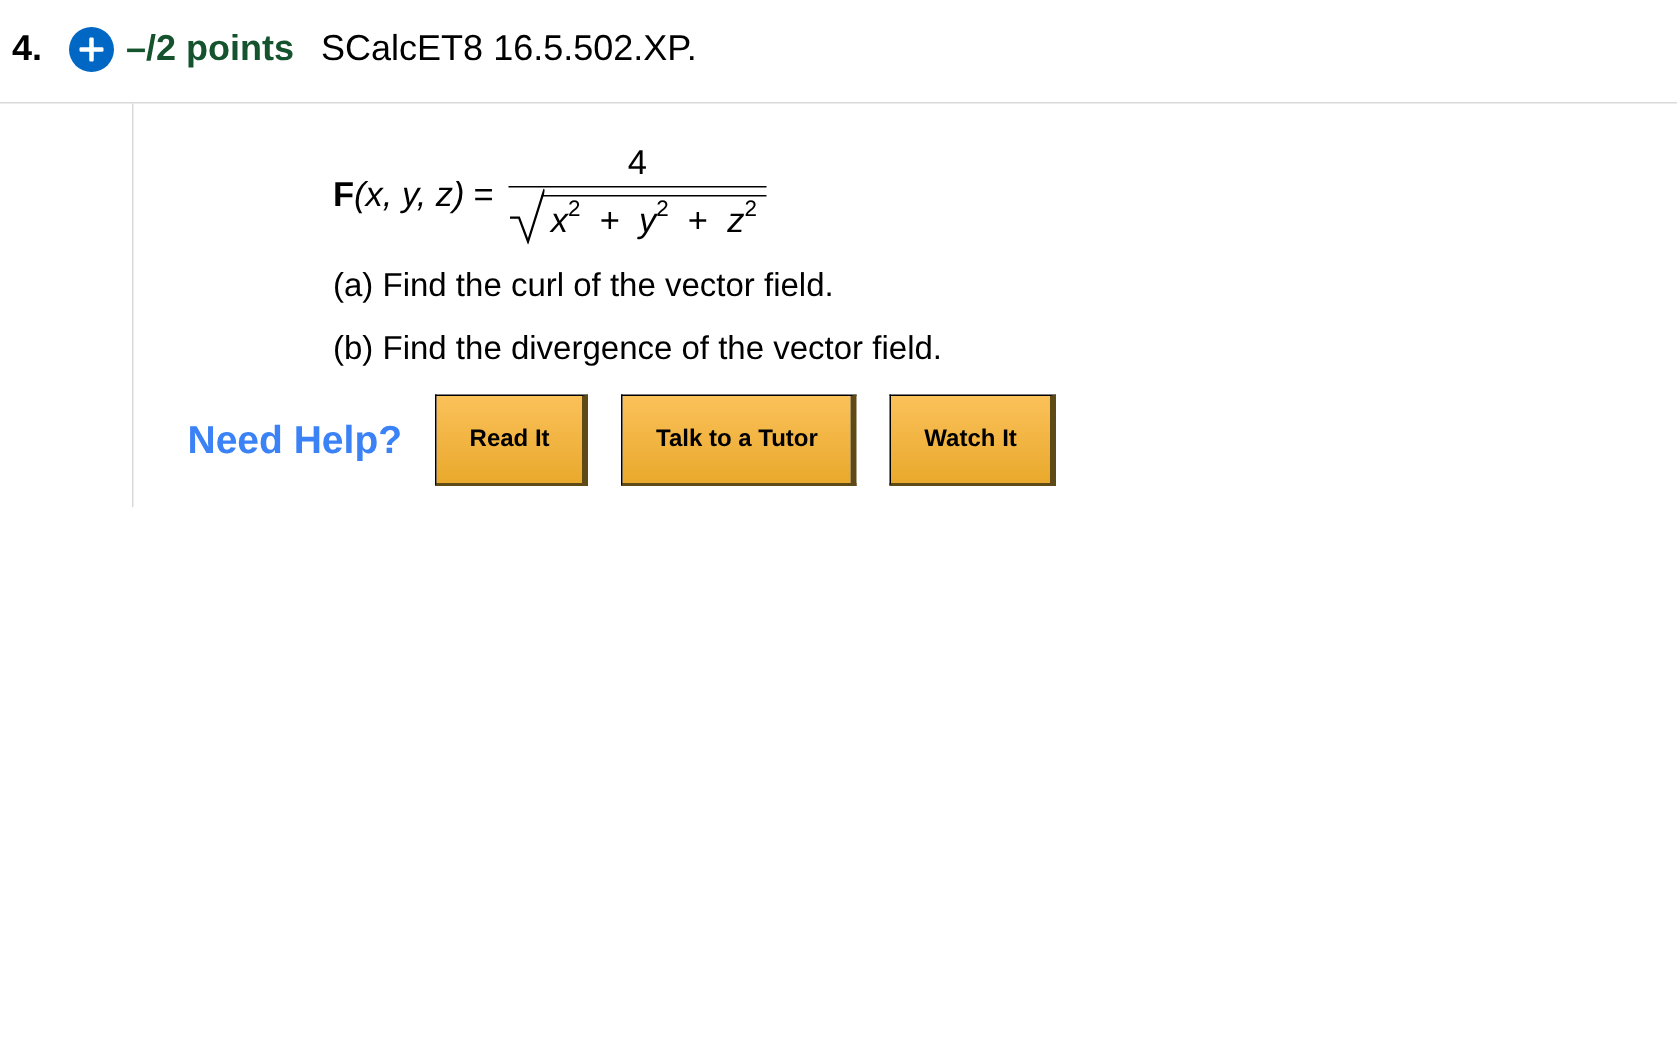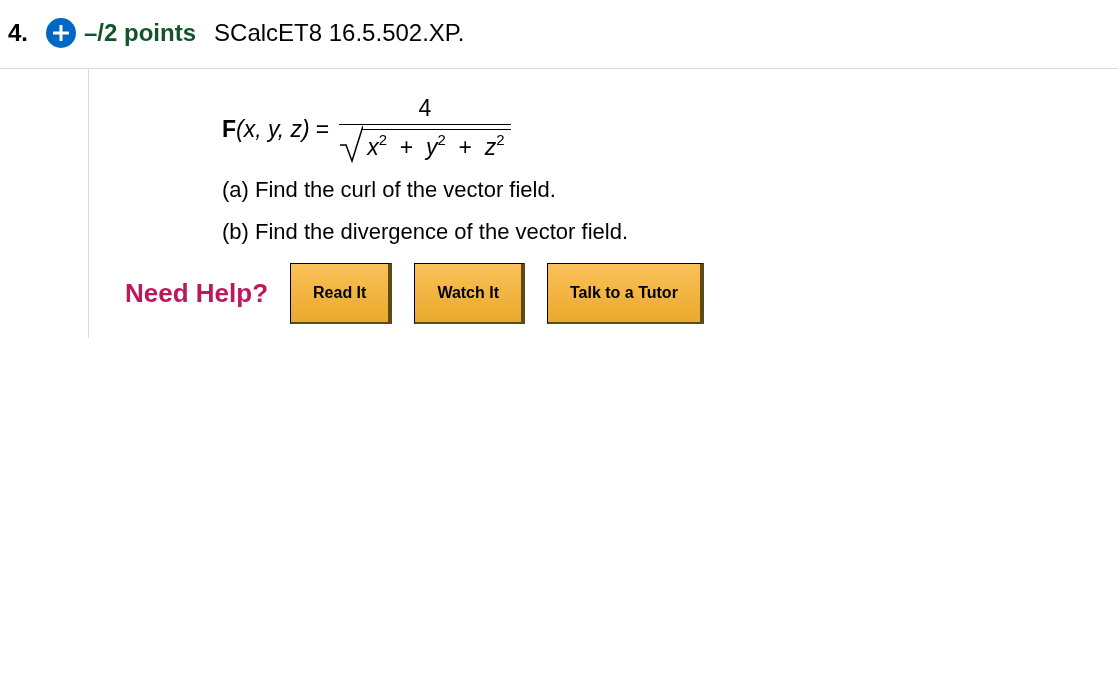--- a/index.html
+++ b/index.html
@@ -116,21 +116,21 @@
     height: 44px;
     background: #fff;
   }
   .need-help-row {
     display: flex;
     align-items: center;
     margin-top: 18px;
     padding-left: 18px;
   }
   .need-help-label {
-    color: #be185d;
+    color: #3b82f6;
     font-weight: 700;
     font-size: 26px;
     margin-right: 22px;
   }
   .help-btn {
     background: linear-gradient(#fbc15a,#e9a92c);
     border: 1px solid #000;
     border-right: 4px solid #5e4a17;
     border-bottom: 2px solid #5e4a17;
     padding: 20px 22px;
@@ -184,17 +184,17 @@
       <div class="part-text">(a) Find the curl of the vector field.</div>
     </div>
 
     <div class="part-block">
       <div class="part-text">(b) Find the divergence of the vector field.</div>
     </div>
 
     <div class="need-help-row">
       <div class="need-help-label">Need Help?</div>
       <button class="help-btn">Read It</button>
+      <button class="help-btn">Talk to a Tutor</button>
       <button class="help-btn">Watch It</button>
-      <button class="help-btn">Talk to a Tutor</button>
     </div>
   </div>
 </div>
 
 </body></html>

